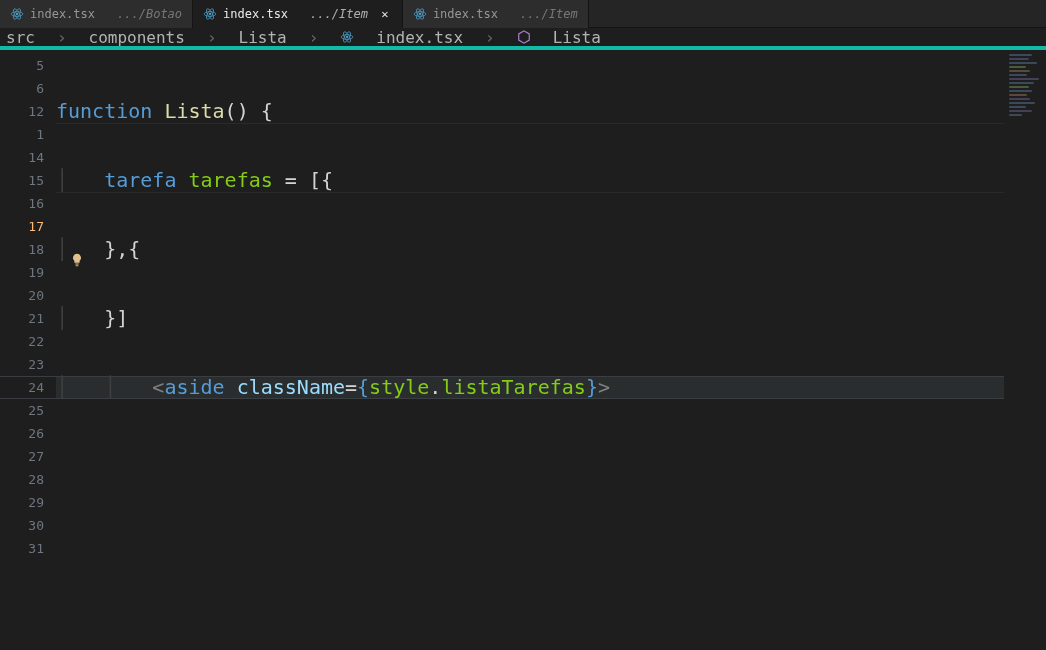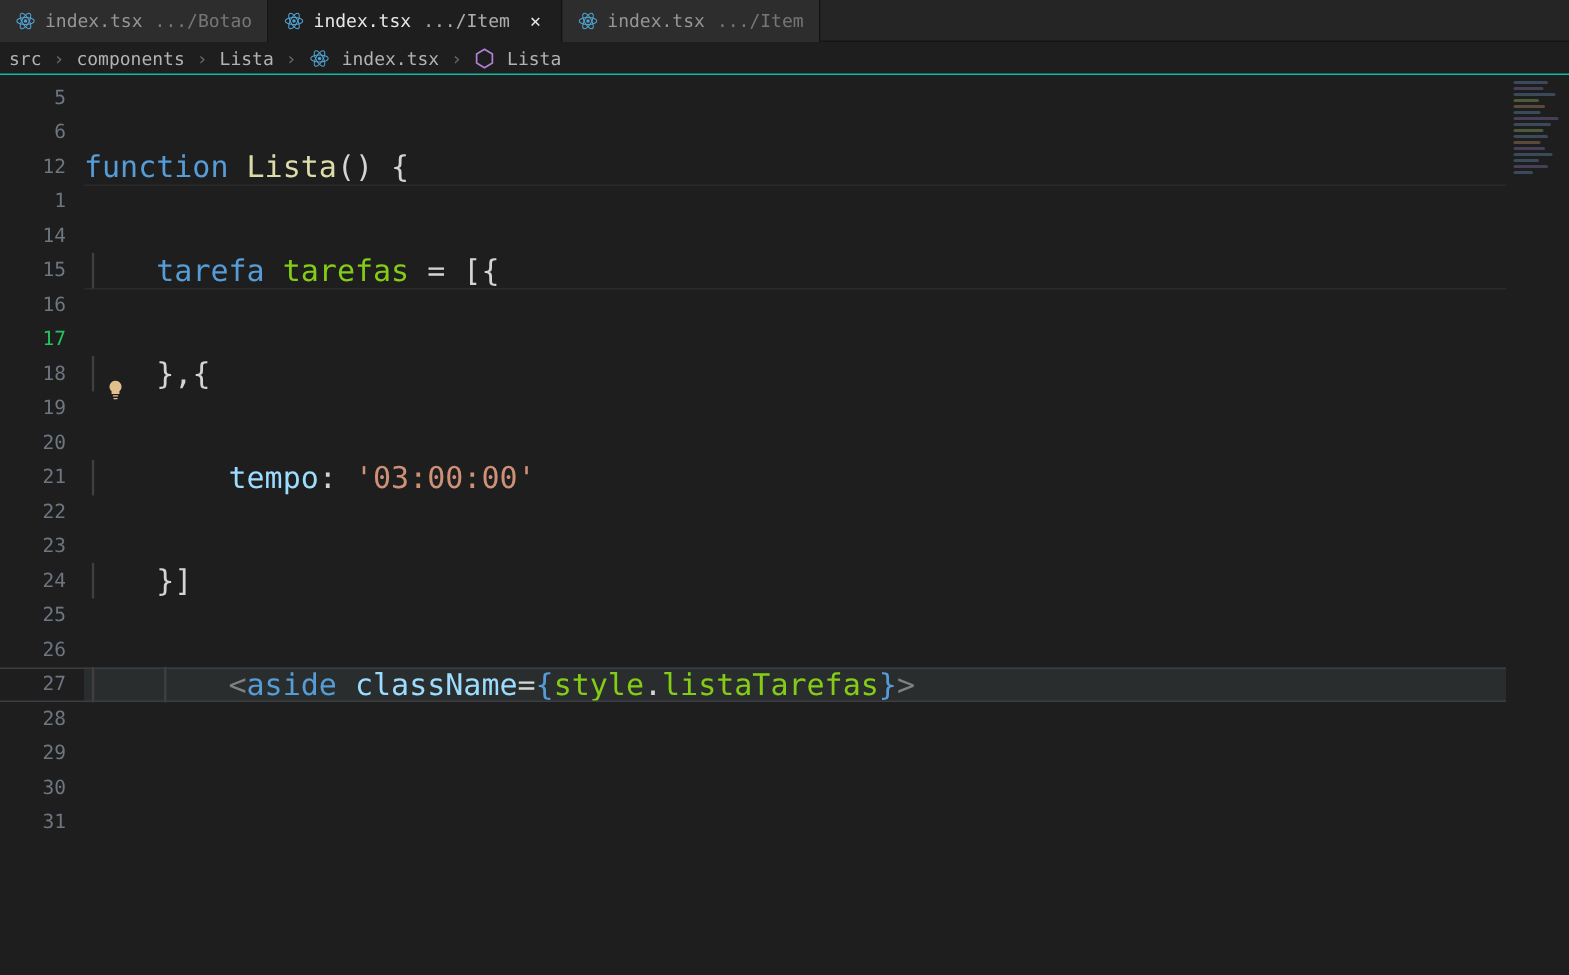--- a/index.html
+++ b/index.html
@@ -25,49 +25,49 @@
   padding: 0 10px;
   gap: 6px;
   border-right: 1px solid #141414;
   cursor: pointer;
   font-size: 12px;
   color: #969696;
   background: #2d2d2d;
 }
 .tab.active { background: #1e1e1e; color: #e8e8e8; }
 .tab-icon { width: 14px; height: 14px; display: inline-flex; }
-.tab-path { opacity: .7; margin-left: 2px; }
+.tab-path { opacity: .7; margin-left: 16px; font-style: italic; }
 .tab-close { width: 14px; height: 14px; display: inline-flex; align-items: center; justify-content: center; margin-left: 4px; font-size: 12px; }
 .breadcrumb {
   height: 22px;
   display: flex;
   align-items: center;
-  gap: 8px;
+  gap: 22px;
   padding-left: 6px;
-  font-size: 12px;
+  font-size: 16px;
   color: #b3b3b3;
   background: #1e1e1e;
-  border-bottom: 1px solid #14b8a6;
+  border-bottom: 4px solid #14b8a6;
 }
 .bc-sep { color: #6a6a6a; }
 .bc-icon { width: 14px; height: 14px; display: inline-flex; }
 .editor {
   position: relative;
   display: flex;
   height: calc(650px - 28px - 22px);
 }
 .gutter {
   width: 56px;
   text-align: right;
   color: #6e7681;
   padding: 4px 12px 0 0;
   user-select: none;
 }
 .gutter .ln { height: 23px; line-height: 23px; font-size: 13px; }
-.gutter .ln.act { color: #22c55e; }
+.gutter .ln.act { color: #fdba74; }
 .bulb {
   position: absolute;
   left: 70px;
   top: 203px;
   width: 14px; height:14px;
   color: #e2c08d;
 }
 .code {
   padding-top: 4px;
   flex: 1;
@@ -202,21 +202,20 @@
     <div class="ln">28</div>
     <div class="ln">29</div>
     <div class="ln">30</div>
     <div class="ln">31</div>
   </div>
 
   <div class="code">
     <div class="row sticky"><span class="kw">function</span> <span class="fn">Lista</span><span class="pun">() {</span></div>
     <div class="row sticky"><span class="guide">│   </span><span class="kw">tarefa</span> <span class="var">tarefas</span> <span class="pun">= [{</span></div>
     <div class="row"><span class="guide">│   </span><span class="pun">},{</span></div>
-    <div class="row"><span class="guide">│       </span><span class="attr">tempo</span><span class="pun">: </span><span class="str">'03:00:00'</span></div>
     <div class="row"><span class="guide">│   </span><span class="pun">}]</span></div>
     <div class="row current"><span class="guide">│   │   </span><span class="ang">&lt;</span><span class="kw">aside</span> <span class="attr">className</span><span class="pun">=</span><span class="kw">{</span><span class="var">style</span><span class="pun">.</span><span class="var">listaTarefas</span><span class="kw">}</span><span class="ang">&gt;</span></div>
     
     
     
     
     
     
     
     

